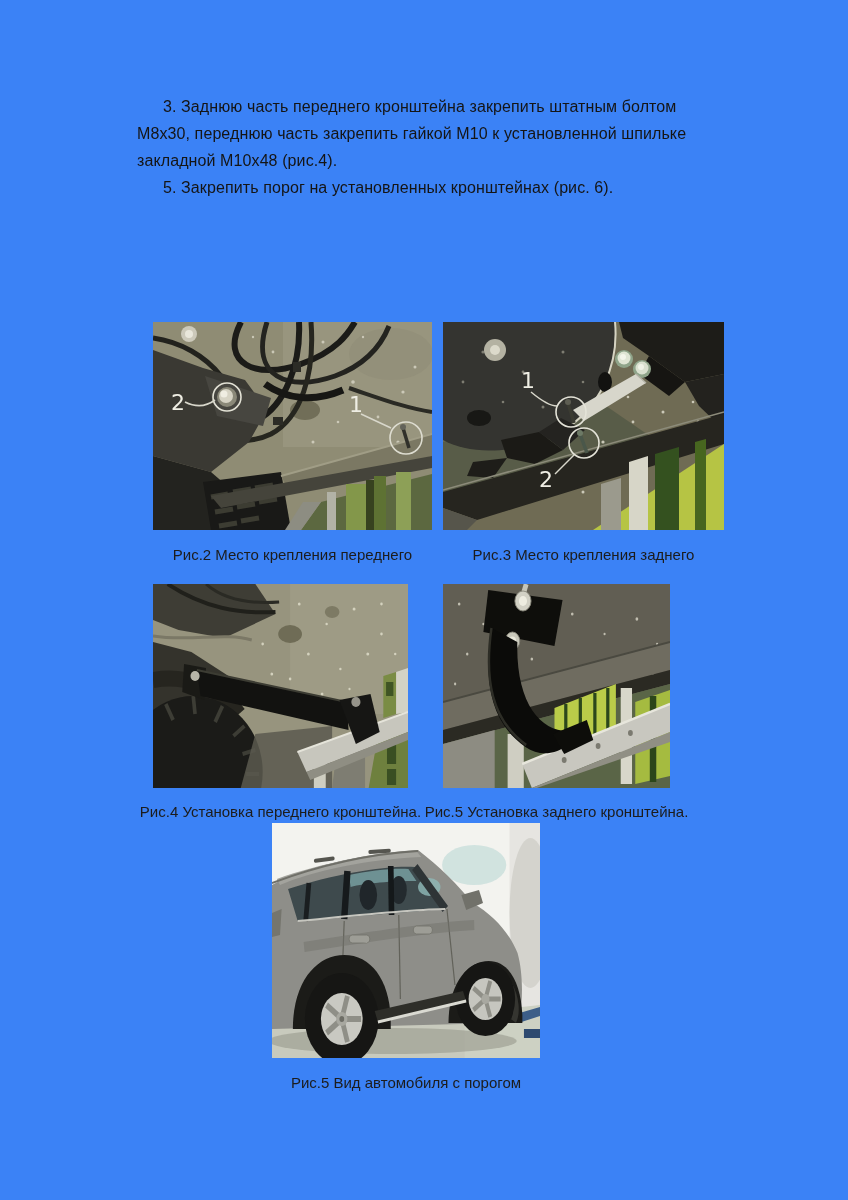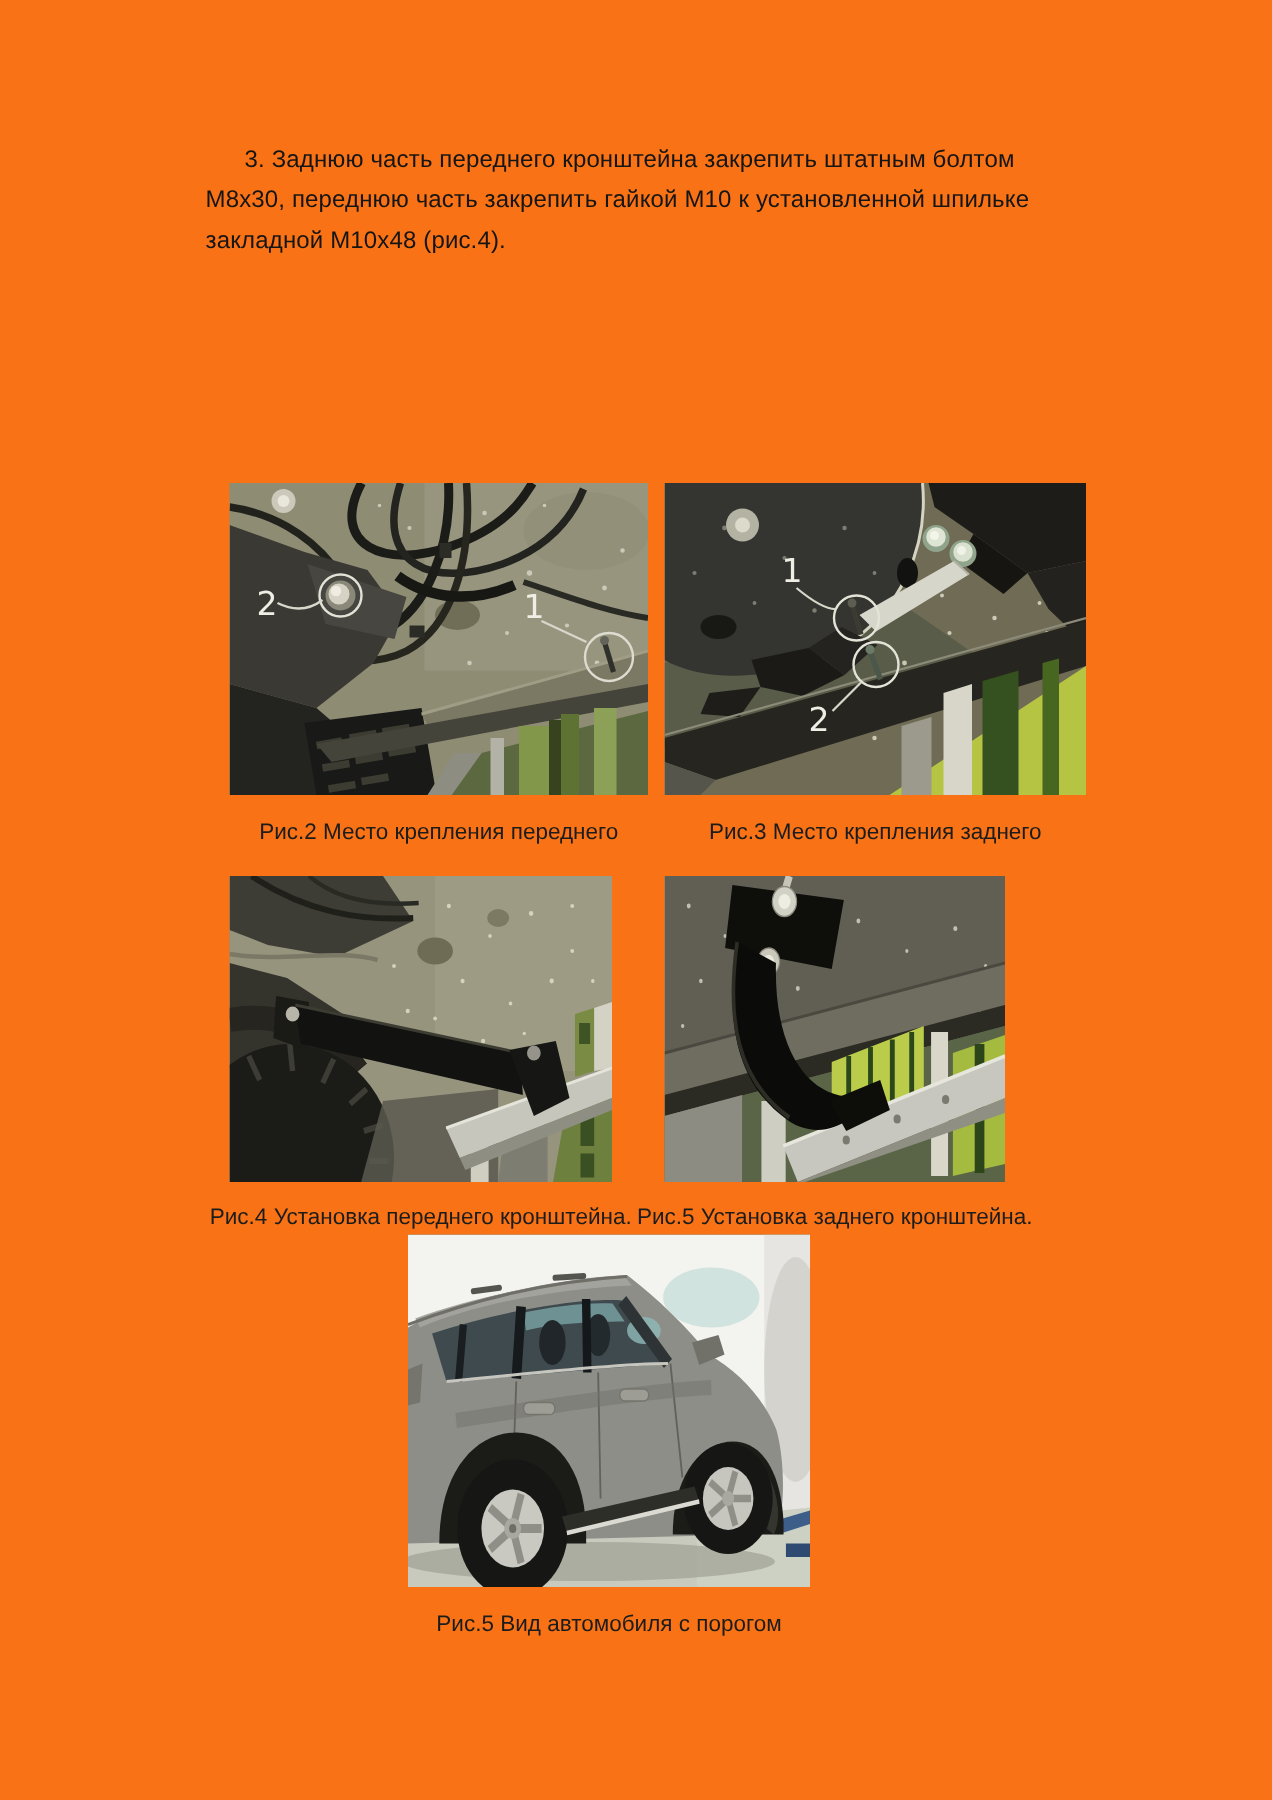--- a/index.html
+++ b/index.html
@@ -1,16 +1,16 @@
 <!DOCTYPE html>
 <html><head>
 <meta charset="utf-8">
 <style>
   html,body{margin:0;padding:0;background:#ffffff;}
-  .page{position:relative;width:848px;height:1200px;background:#f97316;
+  .page{position:relative;width:848px;height:1200px;background:#3b82f6;
         font-family:"Liberation Sans",sans-serif;overflow:hidden;}
   .instructions{position:absolute;left:137px;top:93px;width:563px;}
   .instr{margin:0;font-size:16px;line-height:27px;color:#151515;
          text-indent:26px;letter-spacing:0.1px;}
   figure.fig{position:absolute;margin:0;padding:0;}
   .photo{width:100%;overflow:hidden;background:#8f8c74;}
   .photo svg{display:block;width:100%;height:100%;}
   figcaption.cap{display:block;width:310px;margin:6px 0 0 calc(50% - 155px);
          font-size:15px;line-height:38px;color:#1c1c1c;text-align:center;}
   .fig2{left:153px;top:322px;width:279px;} .fig2 .photo{height:208px;}
@@ -21,20 +21,21 @@
   .fig6{left:272px;top:823px;width:268px;} .fig6 .photo{height:235px;}
   .callout{font-family:"DejaVu Sans",sans-serif;}
 </style>
 </head>
 <body>
 
 <div class="page">
 
   <div class="instructions">
     <p class="instr">3. Заднюю часть переднего кронштейна закрепить штатным болтом М8х30, переднюю часть закрепить гайкой М10 к установленной шпильке закладной М10х48 (рис.4).</p>
+    <p class="instr">5. Закрепить порог на установленных кронштейнах (рис. 6).</p>
   </div>
 
   <figure class="fig fig2">
     <div class="photo">
       <svg viewBox="0 0 279 208" preserveAspectRatio="none">
         <rect width="279" height="208" fill="#8f8c74"></rect>
         <rect x="130" width="149" height="125" fill="#98957e"></rect>
         <ellipse cx="238" cy="32" rx="42" ry="26" fill="#93907a"></ellipse>
         <ellipse cx="152" cy="88" rx="15" ry="10" fill="#716e58"></ellipse>
         <g fill="#d9d7c7" opacity="0.8">

